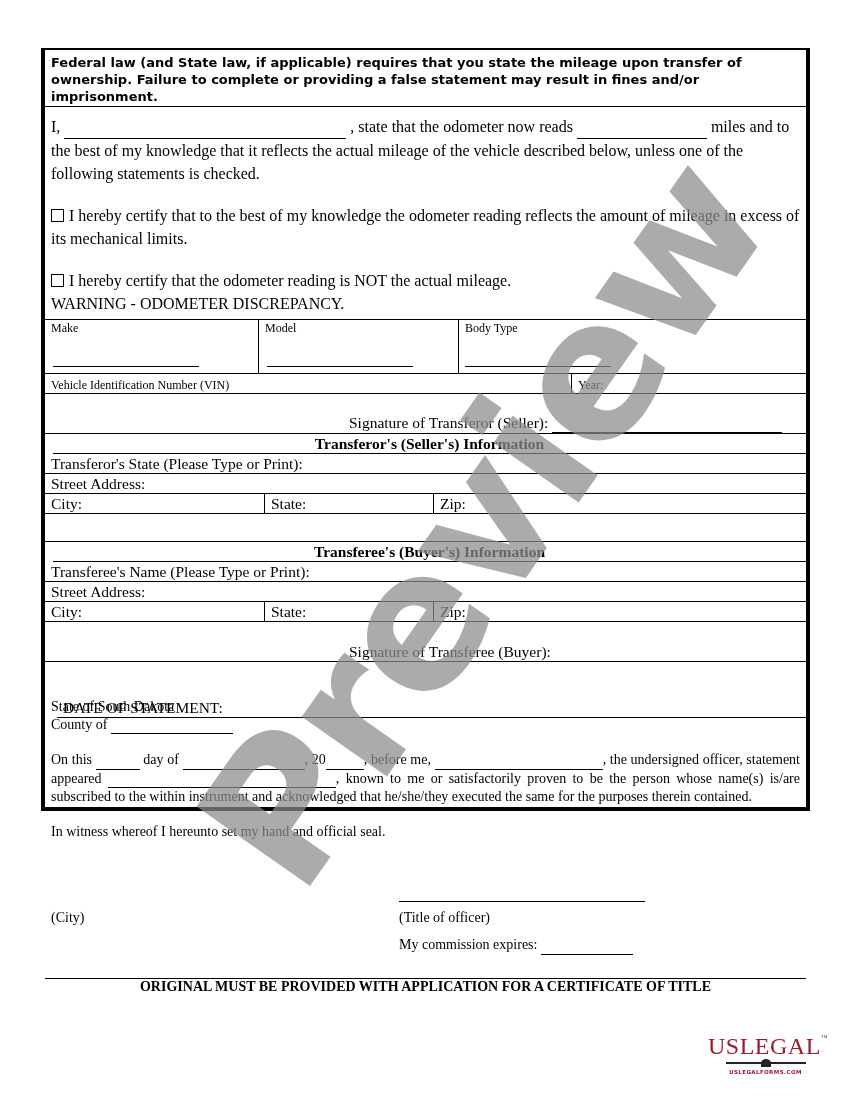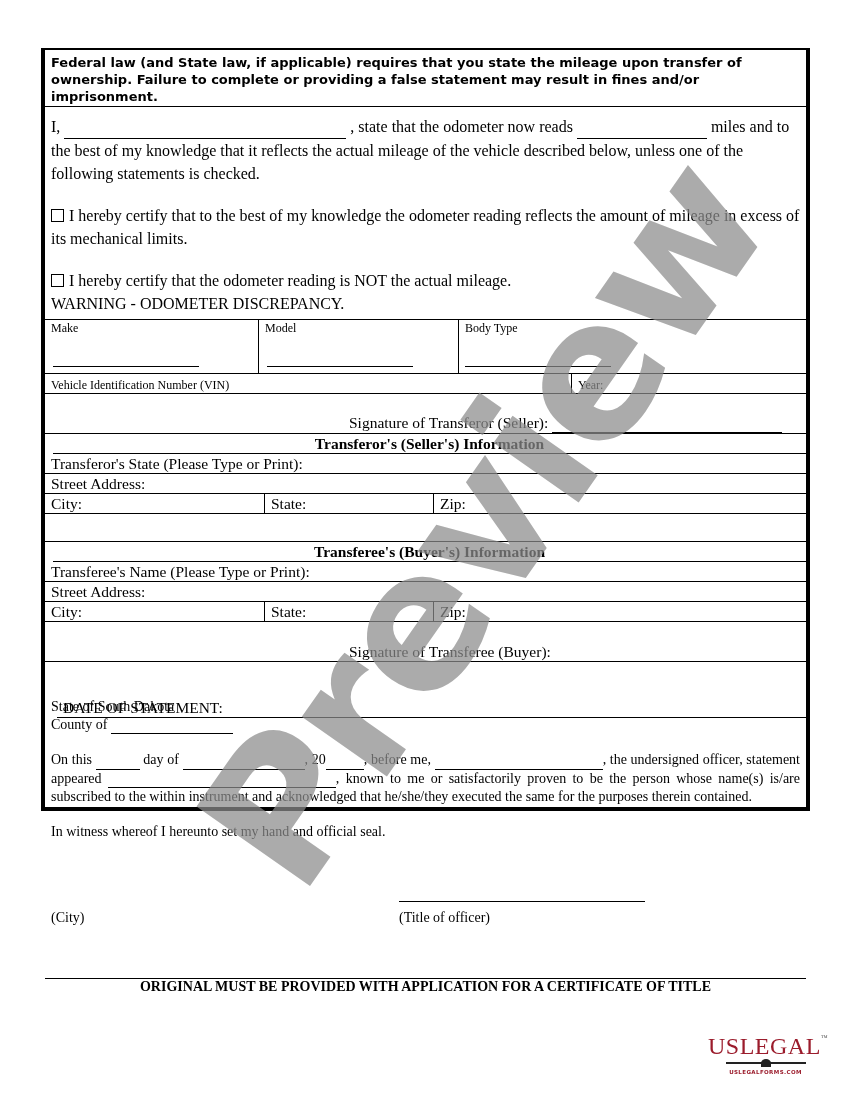--- a/index.html
+++ b/index.html
@@ -157,20 +157,24 @@
       <span class="blank" style="width:228px;">&nbsp;</span><span>, known to me or satisfactorily proven to be the person whose name(s) is/are subscribed to the within instrument and acknowledged that he/she/they executed the same for the purposes therein contained.</span>
     </div>
     <div style="height:17px;"></div>
     <div>In witness whereof I hereunto set my hand and official seal.</div>
 
     <div style="position:absolute; left:354px; top:202px;">
       <span class="blank" style="width:246px;">&nbsp;</span>
     </div>
     <div style="position:absolute; left:6px; top:228px;">(City)</div>
     <div style="position:absolute; left:354px; top:228px;">(Title of officer)</div>
+    <div style="position:absolute; left:354px; top:255px;">
+      <span>My commission expires:</span>
+      <span class="blank" style="width:92px;">&nbsp;</span>
+    </div>
   </div>
 
   <div class="footer">
     <span>ORIGINAL MUST BE PROVIDED WITH APPLICATION FOR A CERTIFICATE OF TITLE</span>
   </div>
 </div>
 
 <div class="watermark">Preview</div>
 
 <div class="logo">

